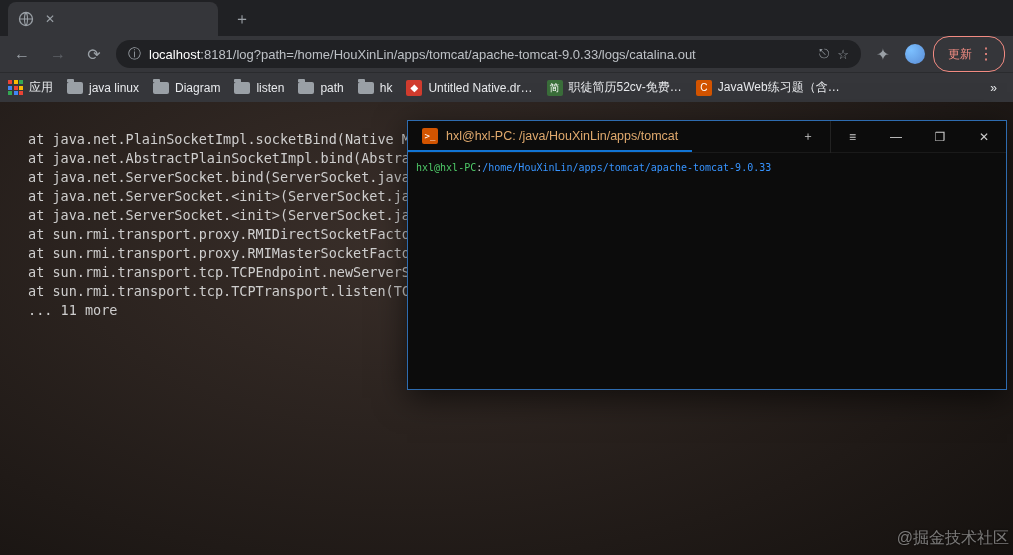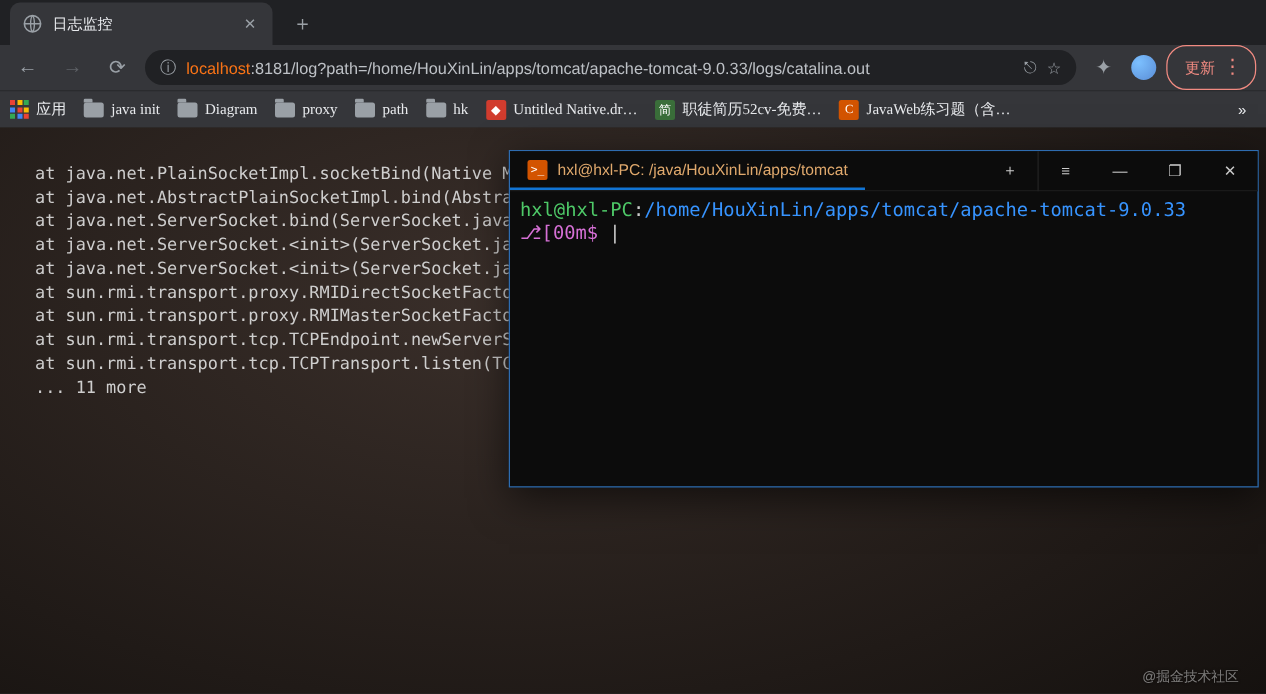--- a/index.html
+++ b/index.html
@@ -48,41 +48,41 @@
   }
   .omnibox {
     flex:1; height:28px;
     background:#202124;
     border-radius:14px;
     display:flex; align-items:center;
     padding:0 12px; gap:8px;
     color:#9aa0a6; font-size:13px;
   }
   .omnibox .url { flex:1; color:#bdc1c6; white-space:nowrap; overflow:hidden; }
-  .omnibox .url .host { color:#f97316; }
+  .omnibox .url .host { color:#ffffff; }
   .toolbar-right { display:flex; align-items:center; gap:8px; }
   .profile-dot {
     width:20px; height:20px; border-radius:50%;
     background: radial-gradient(circle at 30% 30%, #7cc0ff, #5a8dd6);
   }
   .update-btn {
     border:1.5px solid #f28b82; color:#f28b82;
     border-radius:16px; height:36px; padding:0 10px 0 14px;
     display:flex; align-items:center; gap:6px; font-size:12px; cursor:pointer;
   }
   .update-btn .dots { font-size:16px; line-height:1; color:#f28b82; }
   .bookmarks {
     height: 30px;
     background:#35363a;
     border-top:1px solid #2a2b2e;
     display:flex; align-items:center;
     gap:14px; padding:0 8px;
     color:#e8eaed; font-size:12px;
   }
-  .bm { display:flex; align-items:center; gap:6px; cursor:pointer; white-space:nowrap;font-family:Liberation Serif, serif; }
+  .bm { display:flex; align-items:center; gap:6px; cursor:pointer; white-space:nowrap; }
   .bm .folder {
     width:16px; height:12px; background:#9aa0a6;
     border-radius:2px;
     position:relative;
   }
   .bm .folder::before {
     content:""; position:absolute; top:-3px; left:0; width:7px; height:3px;
     background:#9aa0a6; border-radius:1px 1px 0 0;
   }
   .bm .favico { width:16px; height:16px; border-radius:2px; display:flex; align-items:center; justify-content:center; font-size:10px; color:#fff; }
@@ -127,45 +127,44 @@
   .term-right-controls {
     margin-left:auto; display:flex; align-items:center;
   }
   .term-ctl {
     width:44px; height:32px; display:flex; align-items:center; justify-content:center;
     color:#cccccc; cursor:pointer; font-size:12px;
   }
   .term-body {
     padding:6px 8px;
     font-family:"Consolas", monospace;
-    font-size:15px; line-height:18px;
+    font-size:10px; line-height:18px;
   }
   .term-line1 .user { color:#4ec968; }
   .term-line1 .path { color:#3794ff; }
   .term-line2 { color:#d670d6; }
   .term-line2 .caret { color:#cccccc; }
   .watermark {
-    position:absolute; right:22px; bottom:6px;
+    position:absolute; right:4px; bottom:6px;
     color:rgba(255,255,255,0.45);
-    font-size:11px;
+    font-size:16px;
     text-shadow:0 0 2px rgba(0,0,0,0.8);
   }
 </style>
 </head>
 <body>
 
 <div class="tabstrip">
   <div class="tab">
     <span class="favicon">
       <svg viewBox="0 0 16 16">
           <circle cx="8" cy="8" r="6.5" fill="none" stroke="#9aa0a6" stroke-width="1.3"></circle>
           <path d="M1.5 8h13M8 1.5c2 2 2 11 0 13M8 1.5c-2 2-2 11 0 13" stroke="#9aa0a6" stroke-width="1.1" fill="none"></path>
         </svg>
     </span>
-    <span class="title">日志监控</span>
     <span class="close" title="日志监控">✕</span>
   </div>
   <div class="newtab">＋</div>
 </div>
 
 <div class="toolbar">
   <div class="nav-btn">←</div>
   <div class="nav-btn" style="opacity:.4">→</div>
   <div class="nav-btn">⟳</div>
   <div class="omnibox">
@@ -194,27 +193,27 @@
         <span style="width:4px;height:4px;background:#ea4335"></span>
         <span style="width:4px;height:4px;background:#fbbc04"></span>
       <span style="width:4px;height:4px;background:#34a853"></span>
         <span style="width:4px;height:4px;background:#4285f4"></span>
         <span style="width:4px;height:4px;background:#ea4335"></span>
     </span>
     <span>应用</span>
   </div>
   <div id="bm-container" style="display:contents"><div class="bm">
         <span class="folder"></span>
-        <span>java init</span>
+        <span>java linux</span>
       </div><div class="bm">
         <span class="folder"></span>
         <span>Diagram</span>
       </div><div class="bm">
         <span class="folder"></span>
-        <span>proxy</span>
+        <span>listen</span>
       </div><div class="bm">
         <span class="folder"></span>
         <span>path</span>
       </div><div class="bm">
         <span class="folder"></span>
         <span>hk</span>
       </div><div class="bm">
         <span class="favico" style="background: rgb(209, 60, 46);">◆</span>
         <span>Untitled Native.dr…</span>
       </div><div class="bm">
@@ -252,17 +251,14 @@
       <div class="term-ctl" style="border-left:1px solid #222">≡</div>
       <div class="term-ctl">—</div>
       <div class="term-ctl">❐</div>
       <div class="term-ctl close">✕</div>
     </div>
   </div>
   <div class="term-body">
     <div class="term-line1">
       <span class="user">hxl@hxl-PC</span><span style="color:#cccccc">:</span><span class="path">/home/HouXinLin/apps/tomcat/apache-tomcat-9.0.33</span>
     </div>
-    <div class="term-line2">
-      <span>⎇</span><span>[00m$ </span><span class="caret">|</span>
-    </div>
   </div>
 </div>
 
 </body></html>

